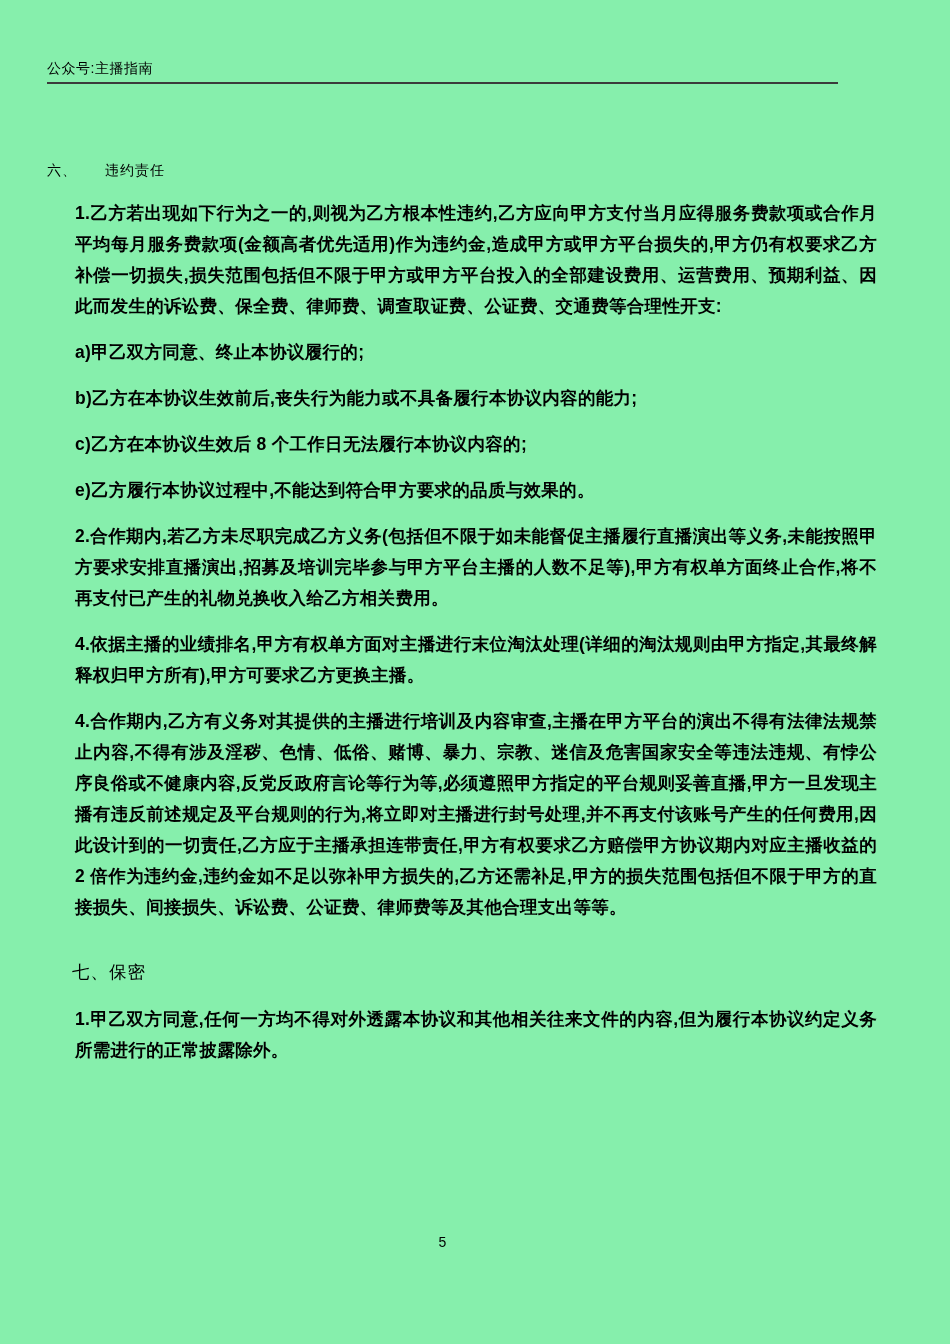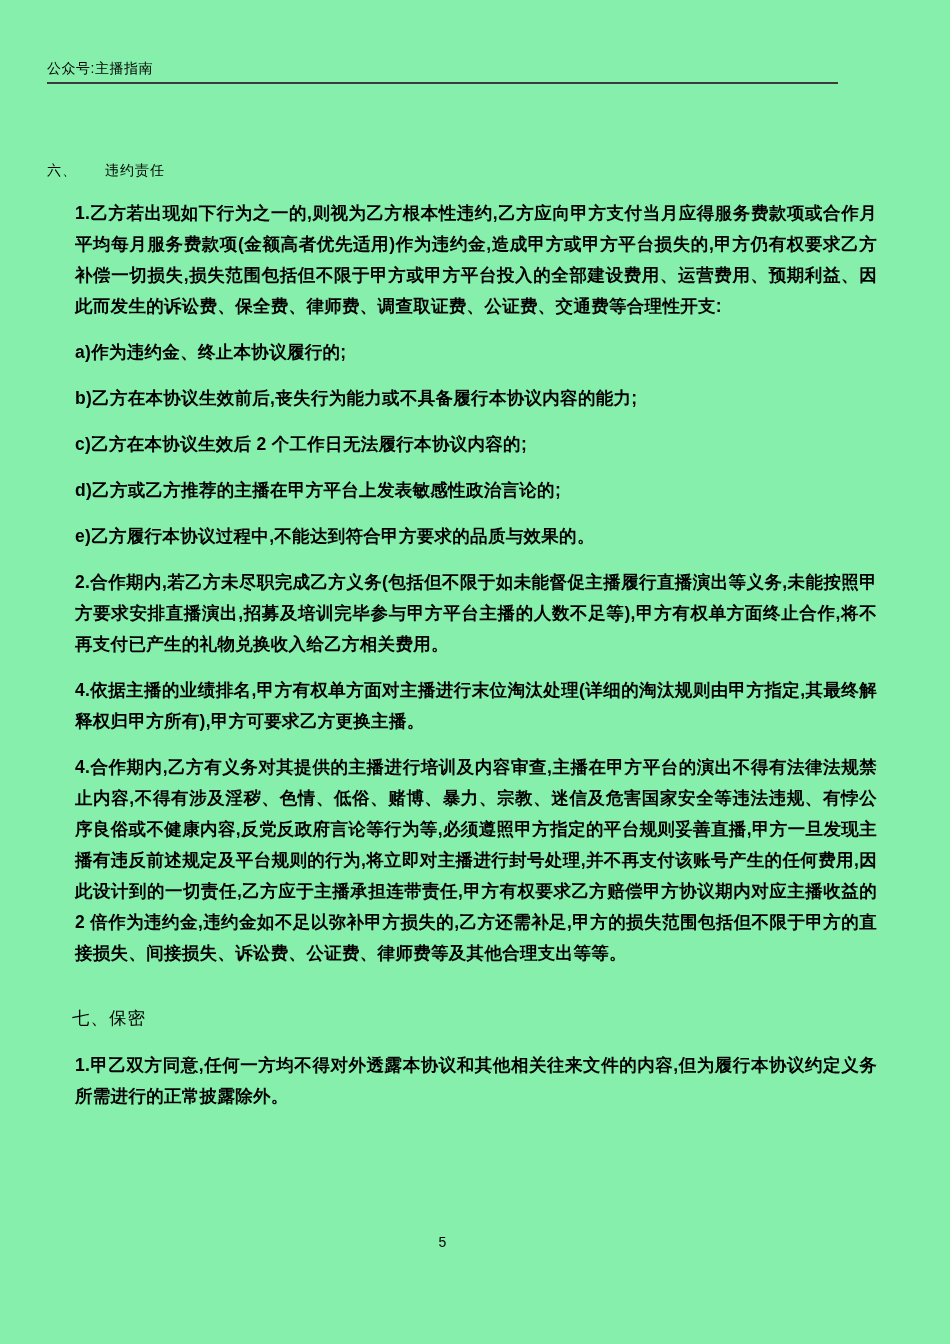--- a/index.html
+++ b/index.html
@@ -95,27 +95,26 @@
   </div>
 
   <div class="doc-body">
 
     <h1 class="section-heading">
       <span>六、</span><span class="heading-title">违约责任</span>
     </h1>
 
     <p>1.乙方若出现如下行为之一的,则视为乙方根本性违约,乙方应向甲方支付当月应得服务费款项或合作月平均每月服务费款项(金额高者优先适用)作为违约金,造成甲方或甲方平台损失的,甲方仍有权要求乙方补偿一切损失,损失范围包括但不限于甲方或甲方平台投入的全部建设费用、运营费用、预期利益、因此而发生的诉讼费、保全费、律师费、调查取证费、公证费、交通费等合理性开支:</p>
 
-    <p>a)作为违约金、终止本协议履行的;</p>
+    <p>a)甲乙双方同意、终止本协议履行的;</p>
 
     <p>b)乙方在本协议生效前后,丧失行为能力或不具备履行本协议内容的能力;</p>
 
-    <p>c)乙方在本协议生效后 2 个工作日无法履行本协议内容的;</p>
+    <p>c)乙方在本协议生效后 8 个工作日无法履行本协议内容的;</p>
 
-    <p>d)乙方或乙方推荐的主播在甲方平台上发表敏感性政治言论的;</p>
 
     <p>e)乙方履行本协议过程中,不能达到符合甲方要求的品质与效果的。</p>
 
     <p>2.合作期内,若乙方未尽职完成乙方义务(包括但不限于如未能督促主播履行直播演出等义务,未能按照甲方要求安排直播演出,招募及培训完毕参与甲方平台主播的人数不足等),甲方有权单方面终止合作,将不再支付已产生的礼物兑换收入给乙方相关费用。</p>
 
     <p>4.依据主播的业绩排名,甲方有权单方面对主播进行末位淘汰处理(详细的淘汰规则由甲方指定,其最终解释权归甲方所有),甲方可要求乙方更换主播。</p>
 
     <p>4.合作期内,乙方有义务对其提供的主播进行培训及内容审查,主播在甲方平台的演出不得有法律法规禁止内容,不得有涉及淫秽、色情、低俗、赌博、暴力、宗教、迷信及危害国家安全等违法违规、有悖公序良俗或不健康内容,反党反政府言论等行为等,必须遵照甲方指定的平台规则妥善直播,甲方一旦发现主播有违反前述规定及平台规则的行为,将立即对主播进行封号处理,并不再支付该账号产生的任何费用,因此设计到的一切责任,乙方应于主播承担连带责任,甲方有权要求乙方赔偿甲方协议期内对应主播收益的 2 倍作为违约金,违约金如不足以弥补甲方损失的,乙方还需补足,甲方的损失范围包括但不限于甲方的直接损失、间接损失、诉讼费、公证费、律师费等及其他合理支出等等。</p>
 
     <h2 class="subsection-heading">七、保密</h2>

